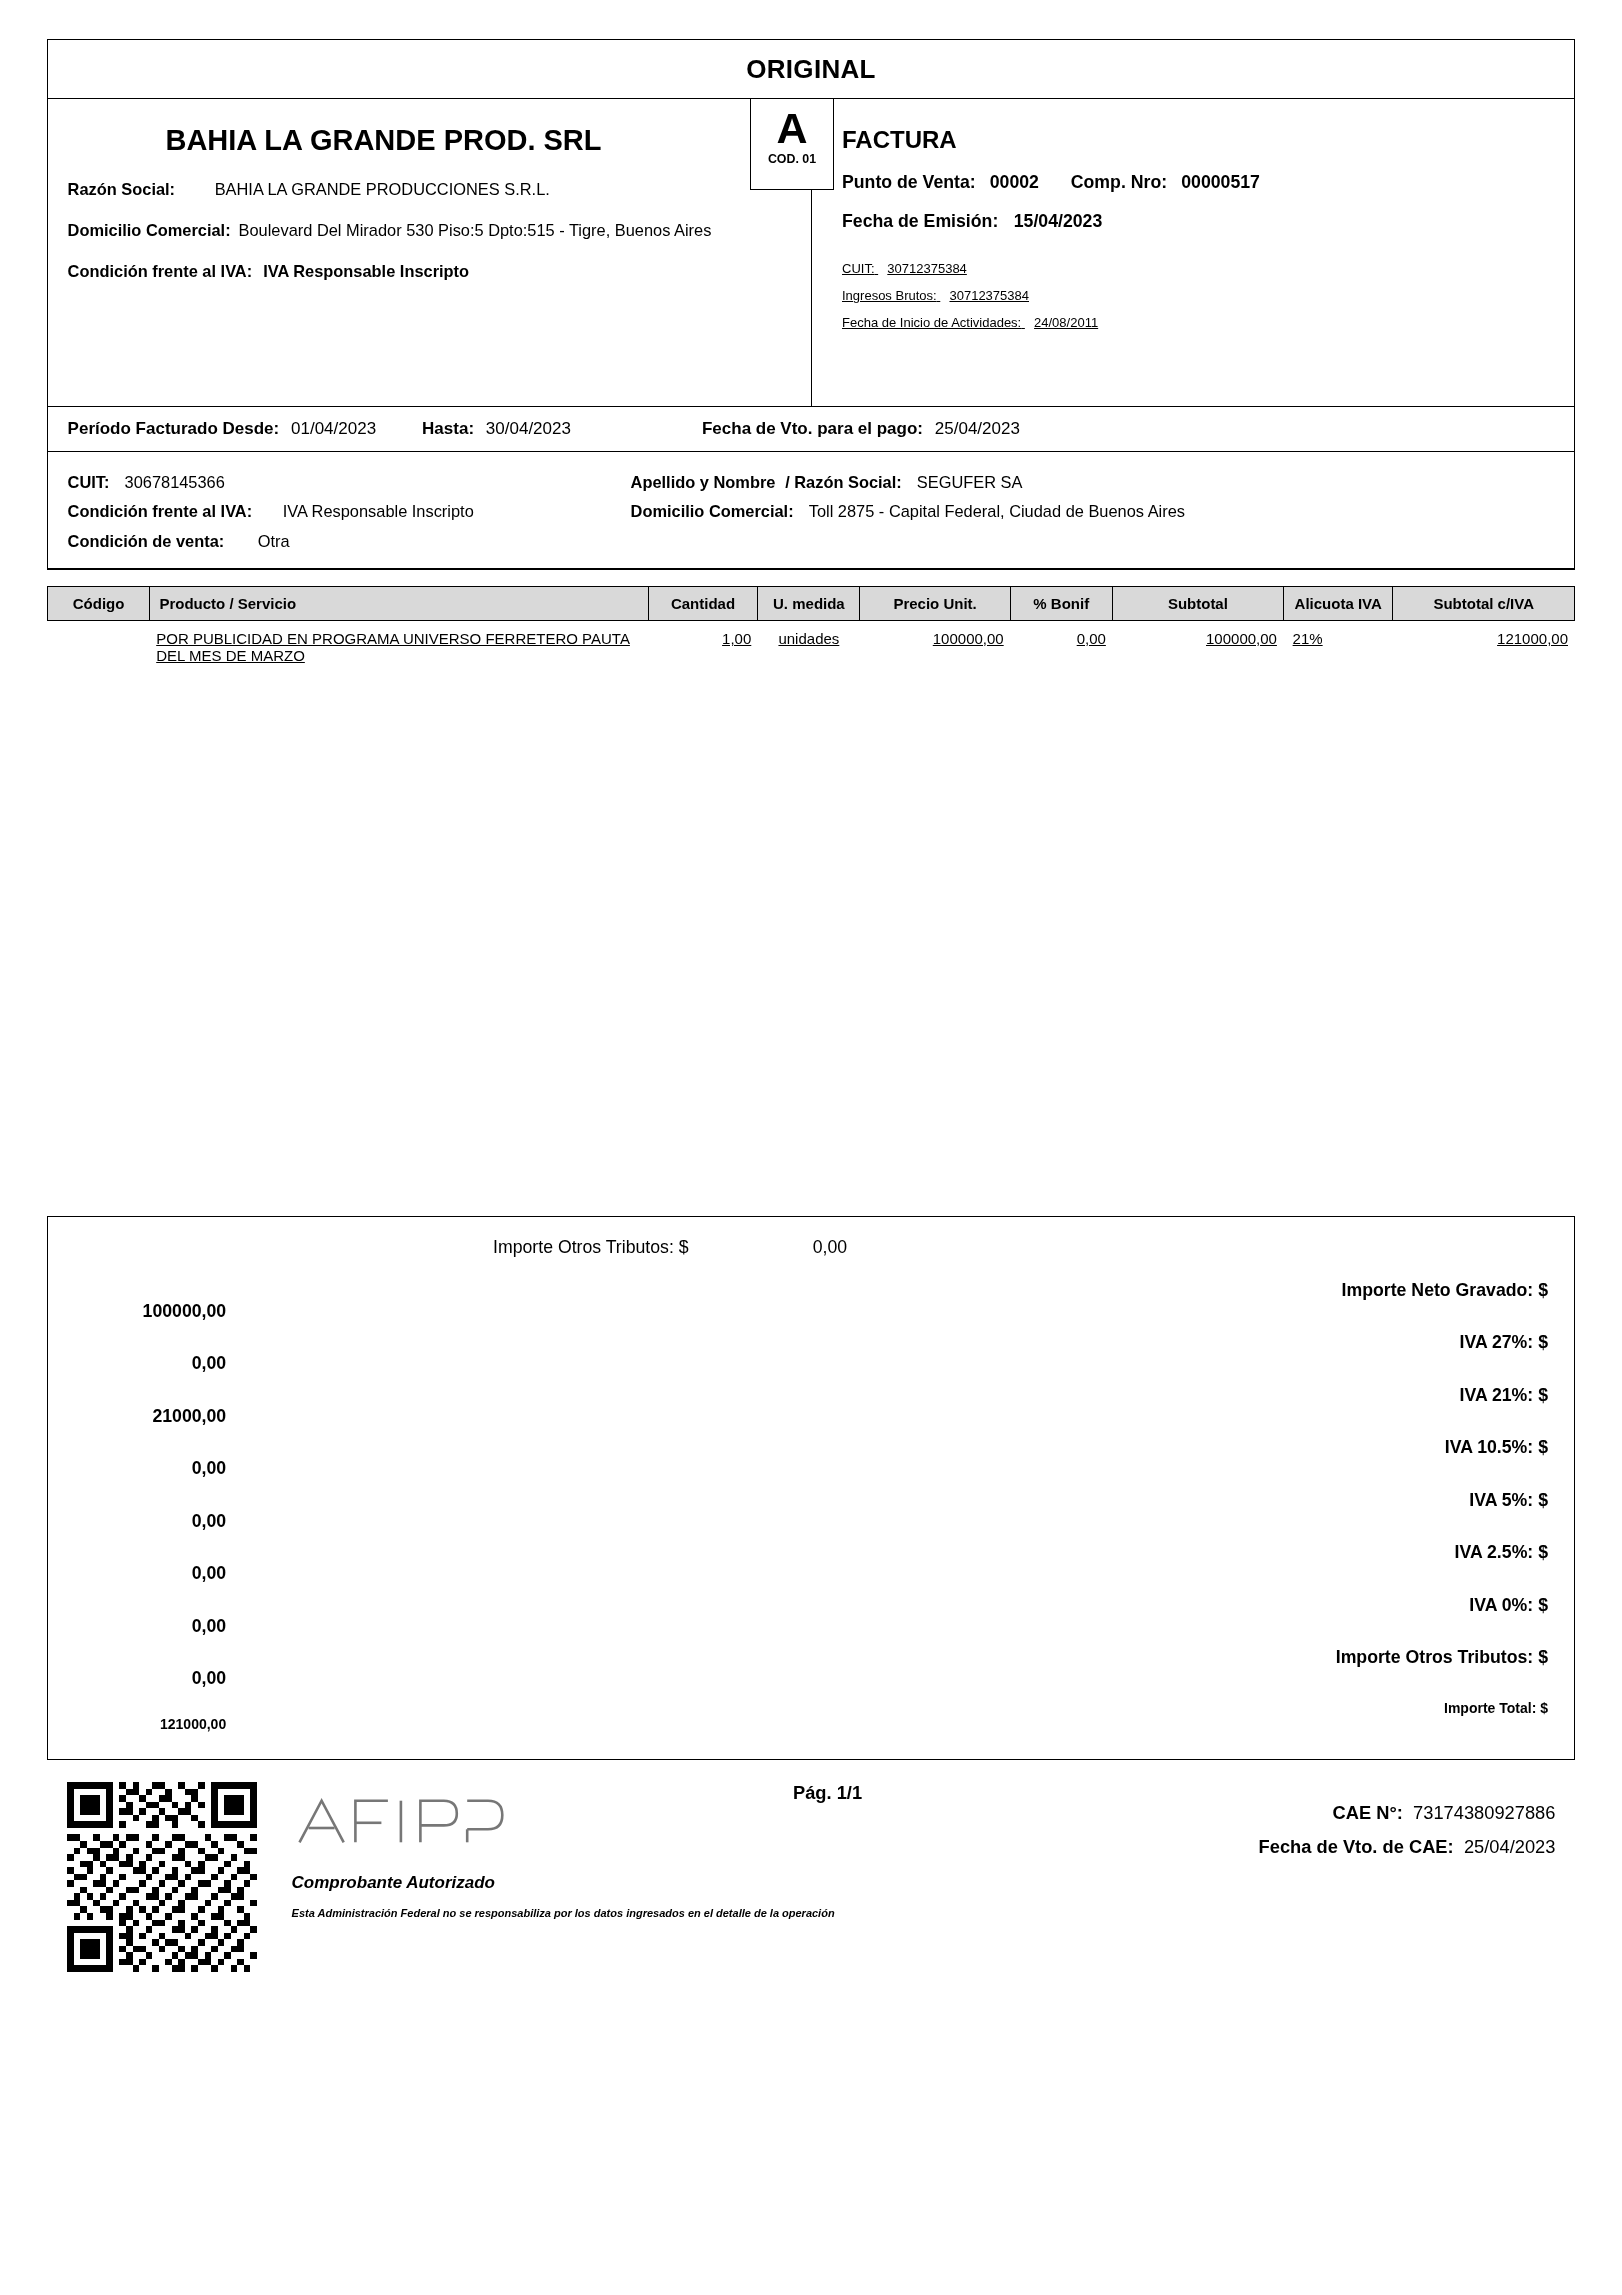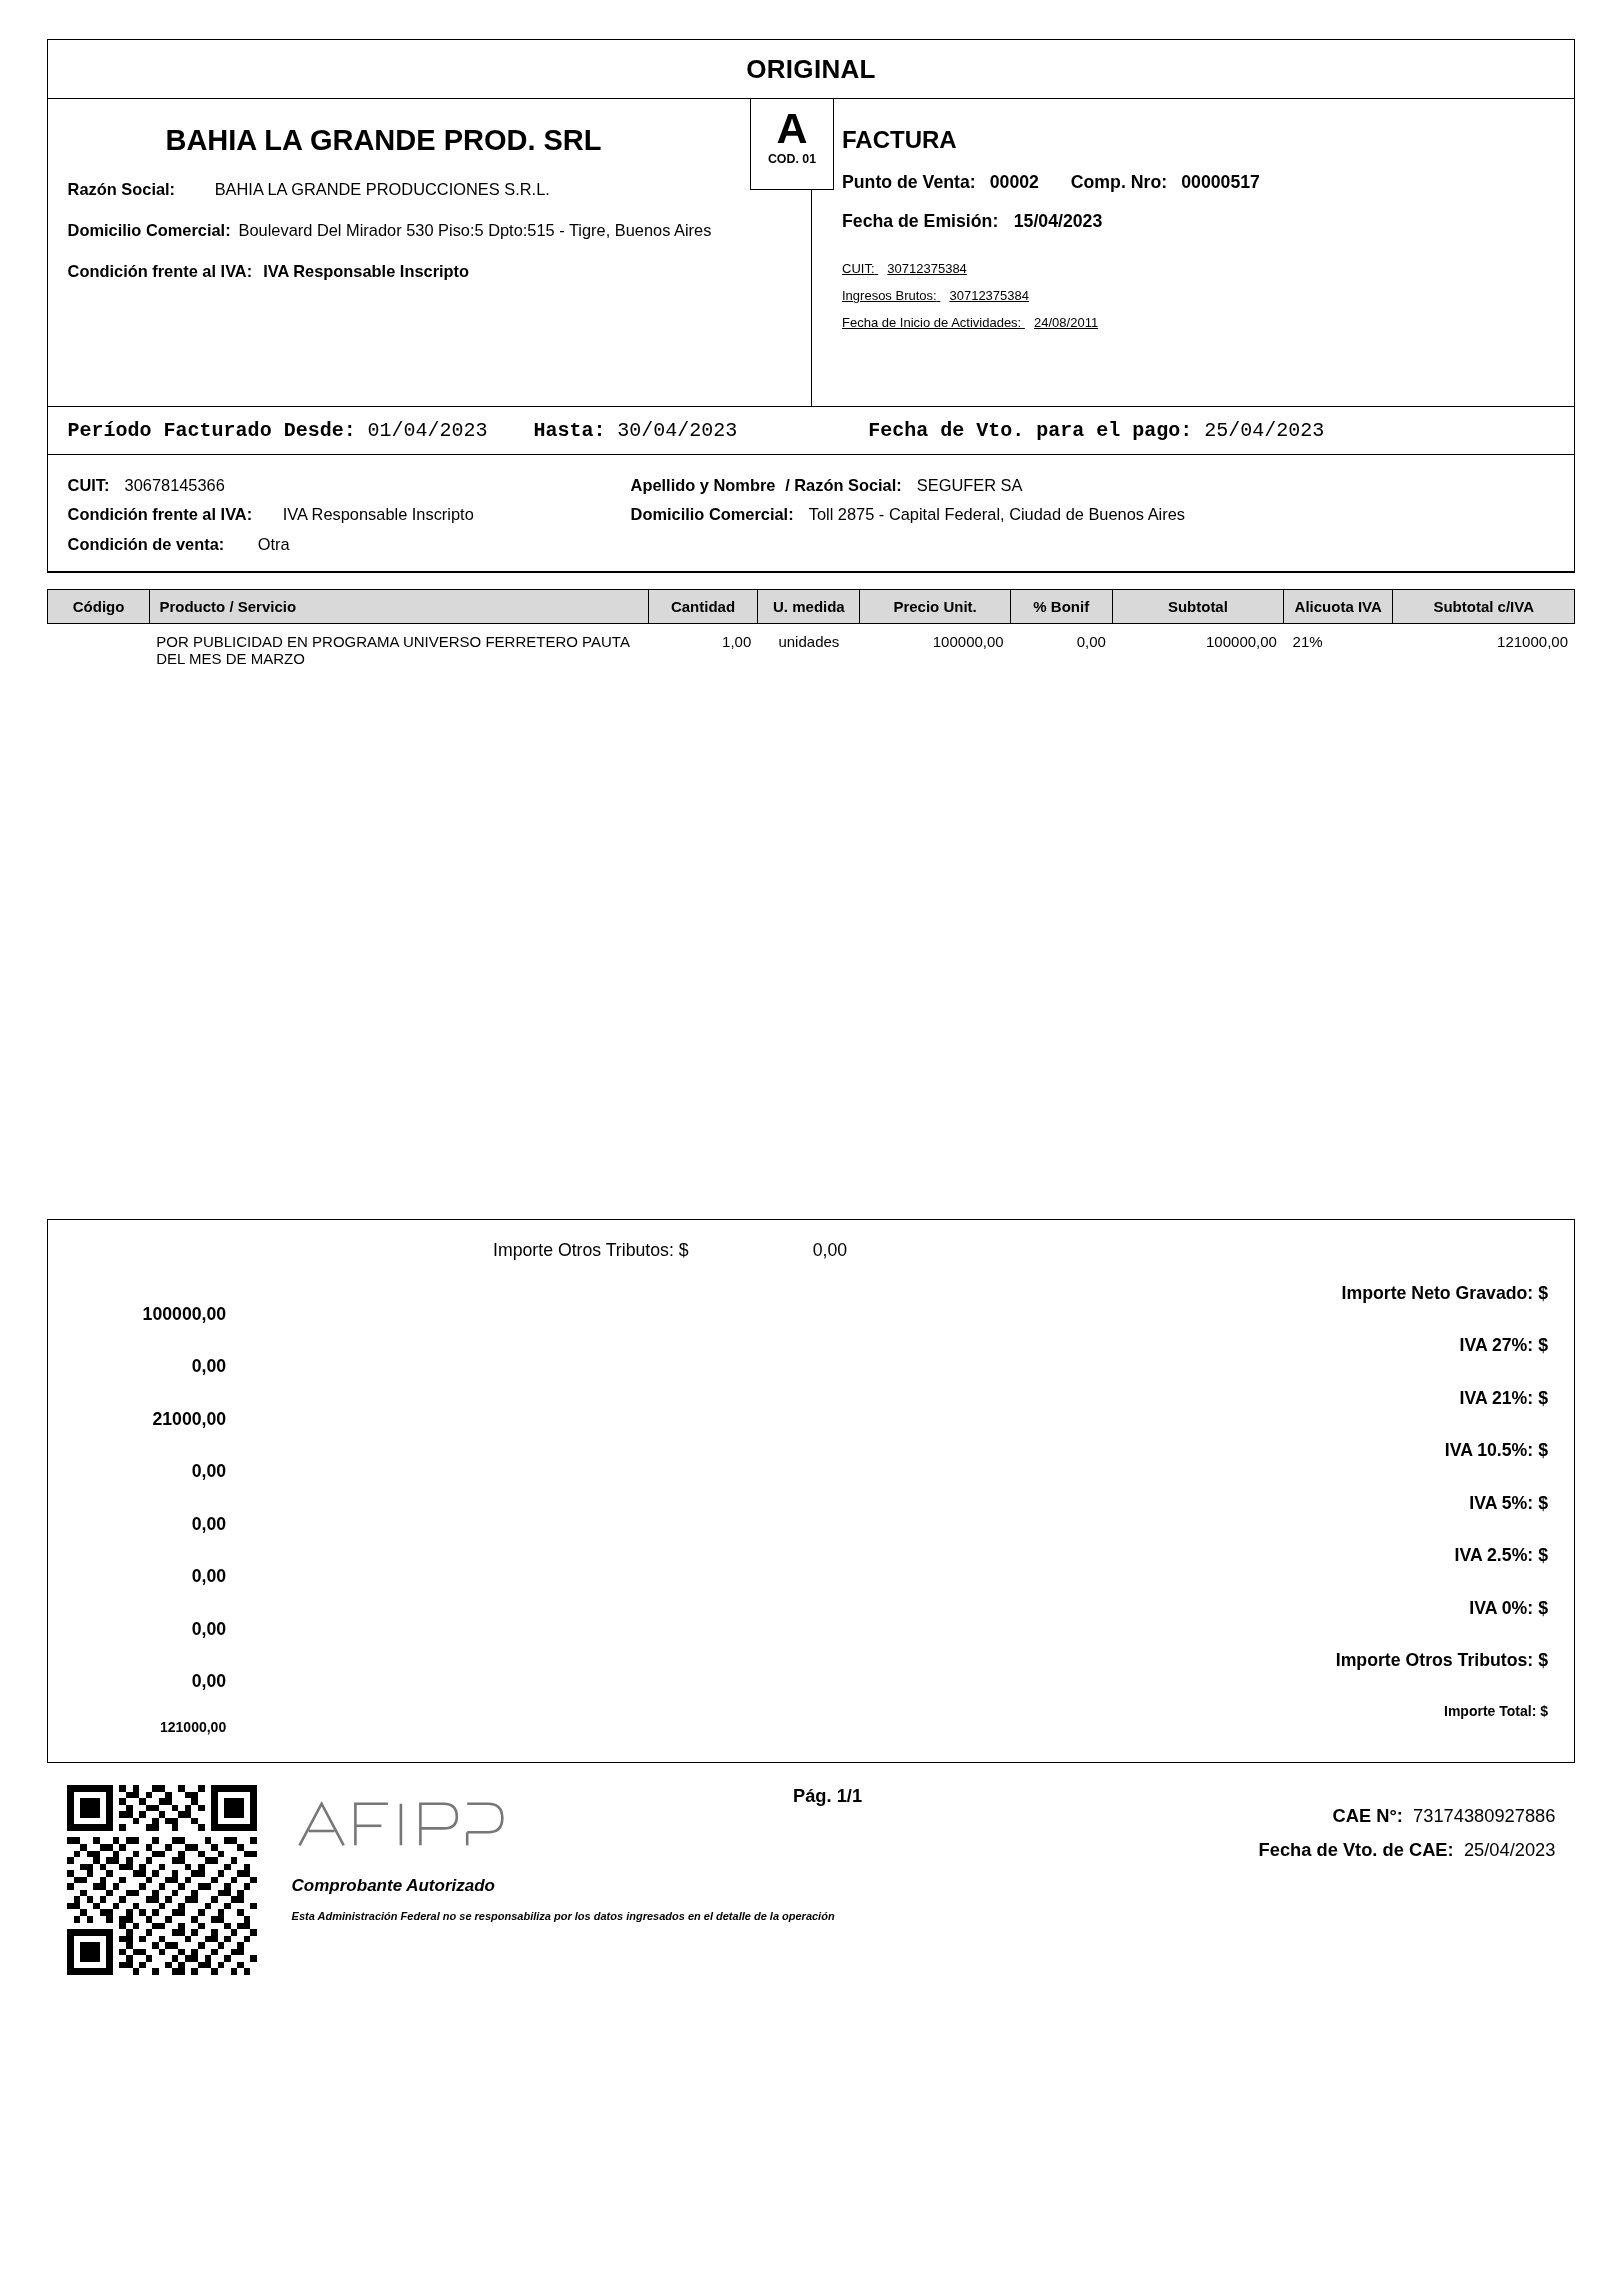--- a/index.html
+++ b/index.html
@@ -106,23 +106,22 @@
     font-size: 13px;
     margin-top: 11.8px;
     text-decoration: underline;
   }
 
   
   .periodo-bar {
     display: flex;
     align-items: center;
     border-bottom: 1.3px solid #000;
-    font-size: 20px;
+    font-size: 17px;
     padding: 11.8px 19.6px;
-    font-family: Liberation Mono, monospace;
   }
   .periodo-bar .seg { display:flex; align-items:baseline; }
   .periodo-bar .b { font-weight: bold; }
   .periodo-bar .v { font-weight: normal; margin-left: 11.8px; }
 
   
   .receptor {
     border-bottom: 1.3px solid #000;
     padding: 10.5px 19.6px 17px 19.6px;
     font-size: 16.4px;
@@ -149,21 +148,21 @@
     text-align: center;
     line-height: 1.15;
   }
   .items th.left { text-align: left; padding-left: 9.2px; }
   .items td {
     font-size: 15px;
     padding: 9.2px 6.5px;
     vertical-align: top;
     border: none;
   }
-  .items tbody tr { border-left: 0.7px solid #fff; }
+  .items tbody tr { border-left: 0.7px solid #fff; text-decoration: underline; }
   .t-left { text-align: left; }
   .t-right { text-align: right; }
   .t-center { text-align: center; }
 
   
   .totals-box {
     margin-top: 0;
     border: 1.3px solid #000;
     width: 1528px;
     padding: 19.6px 26px 17px 26px;

